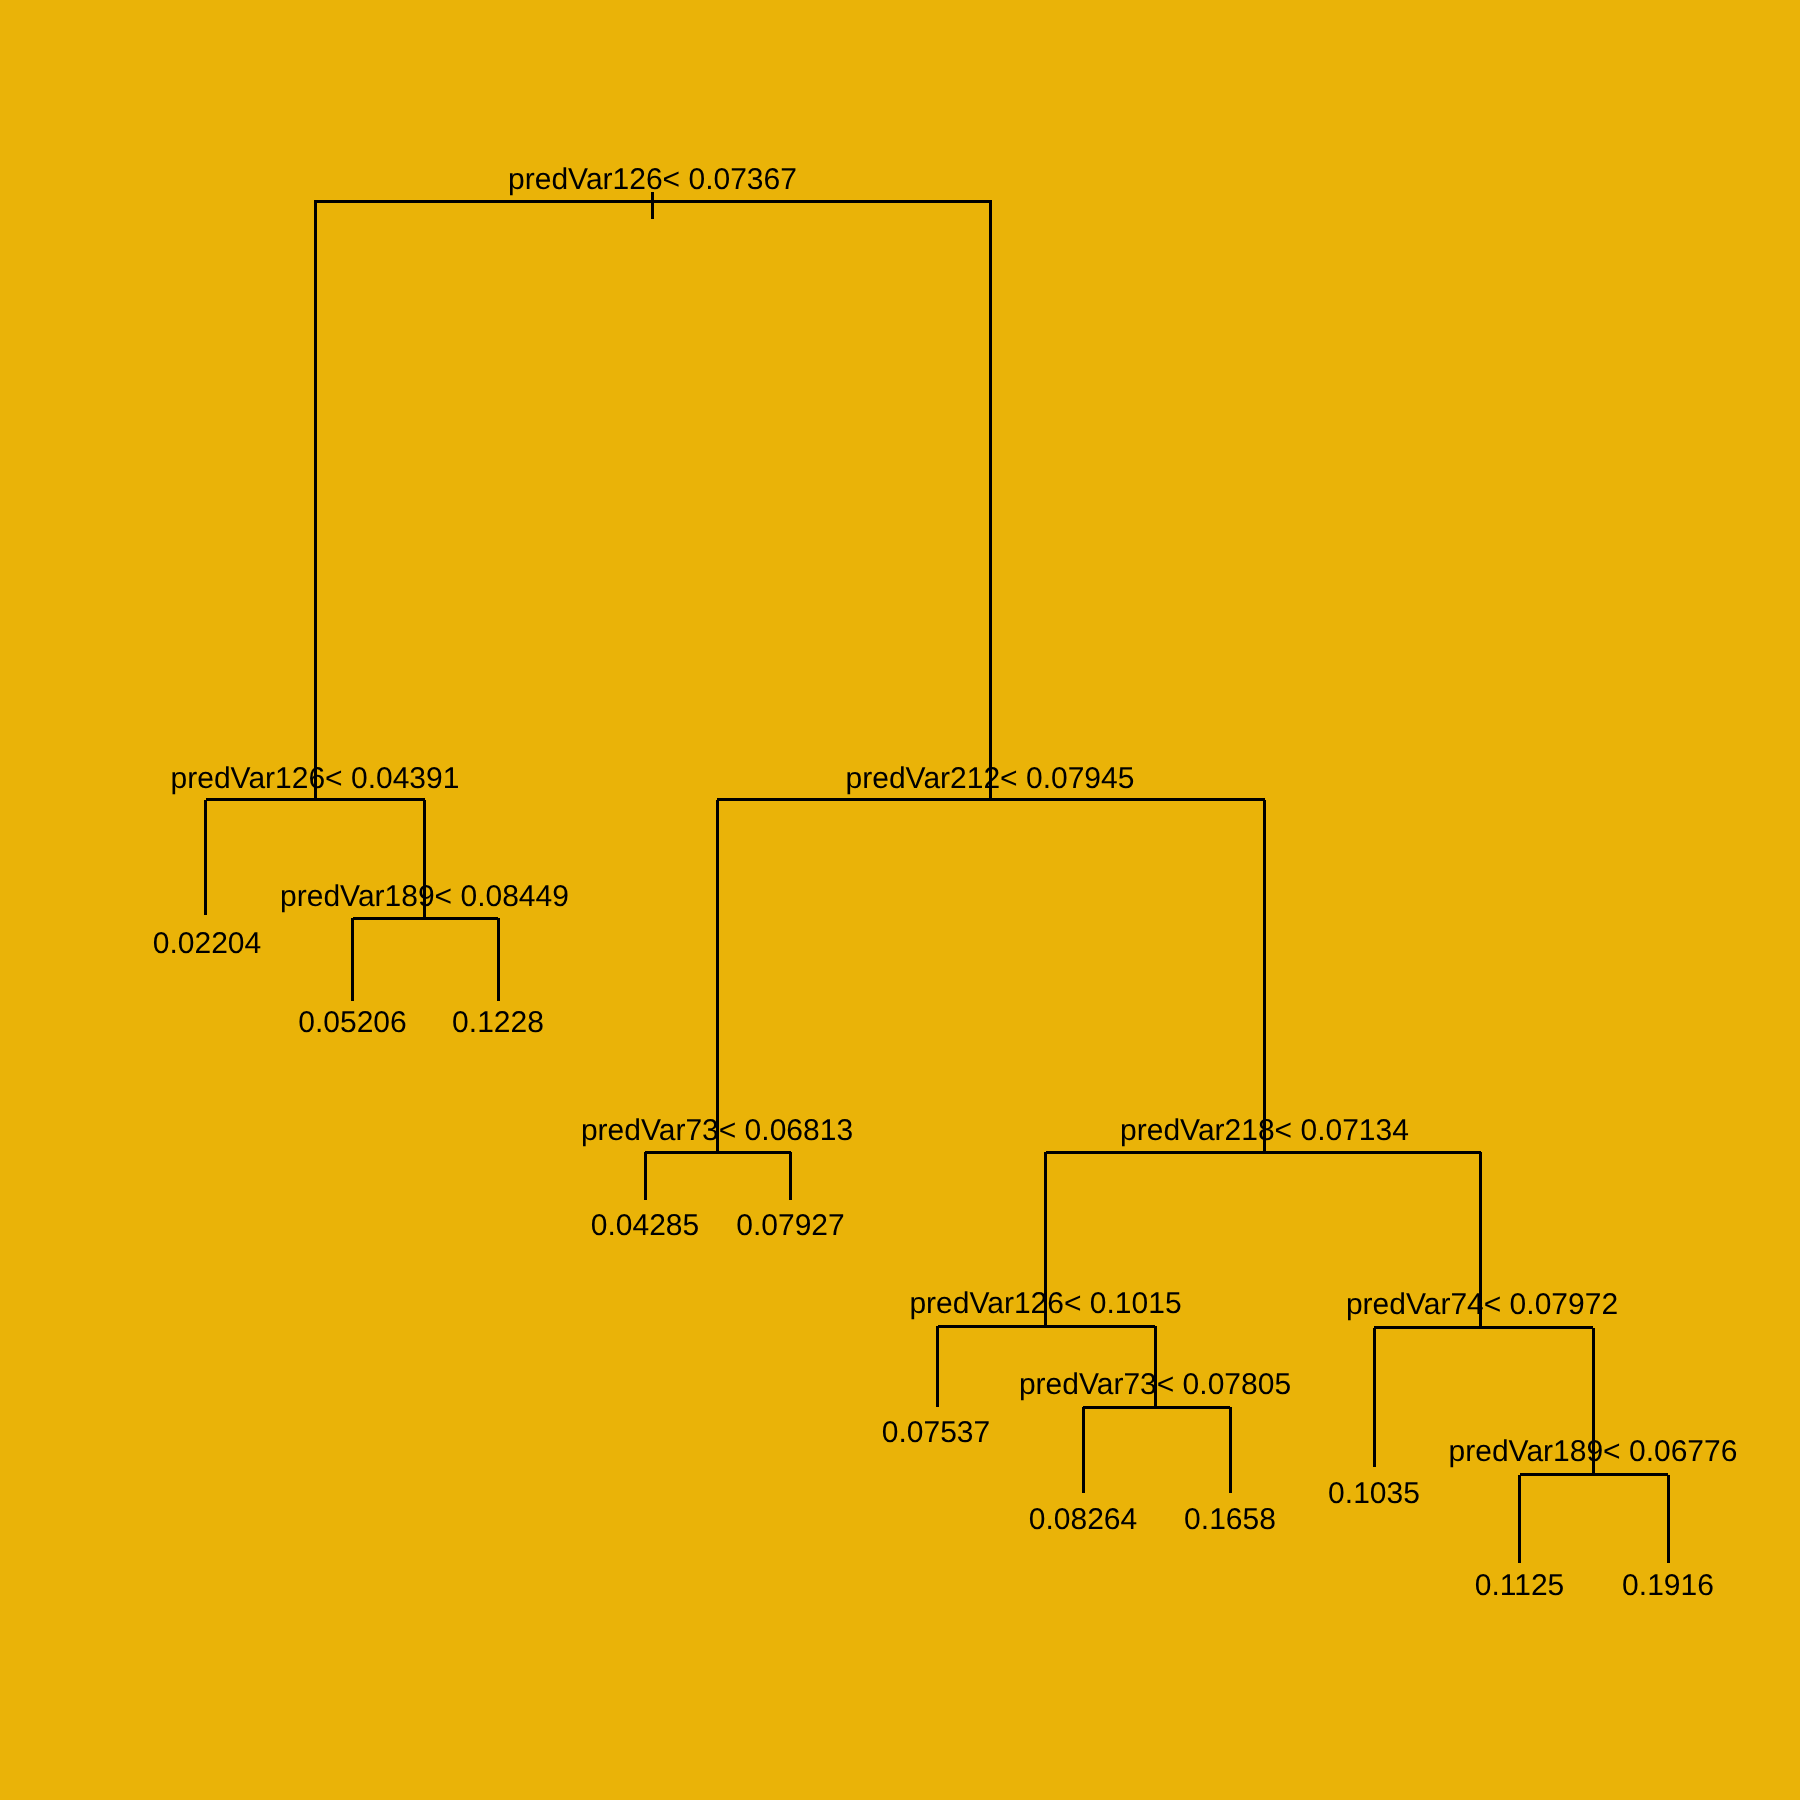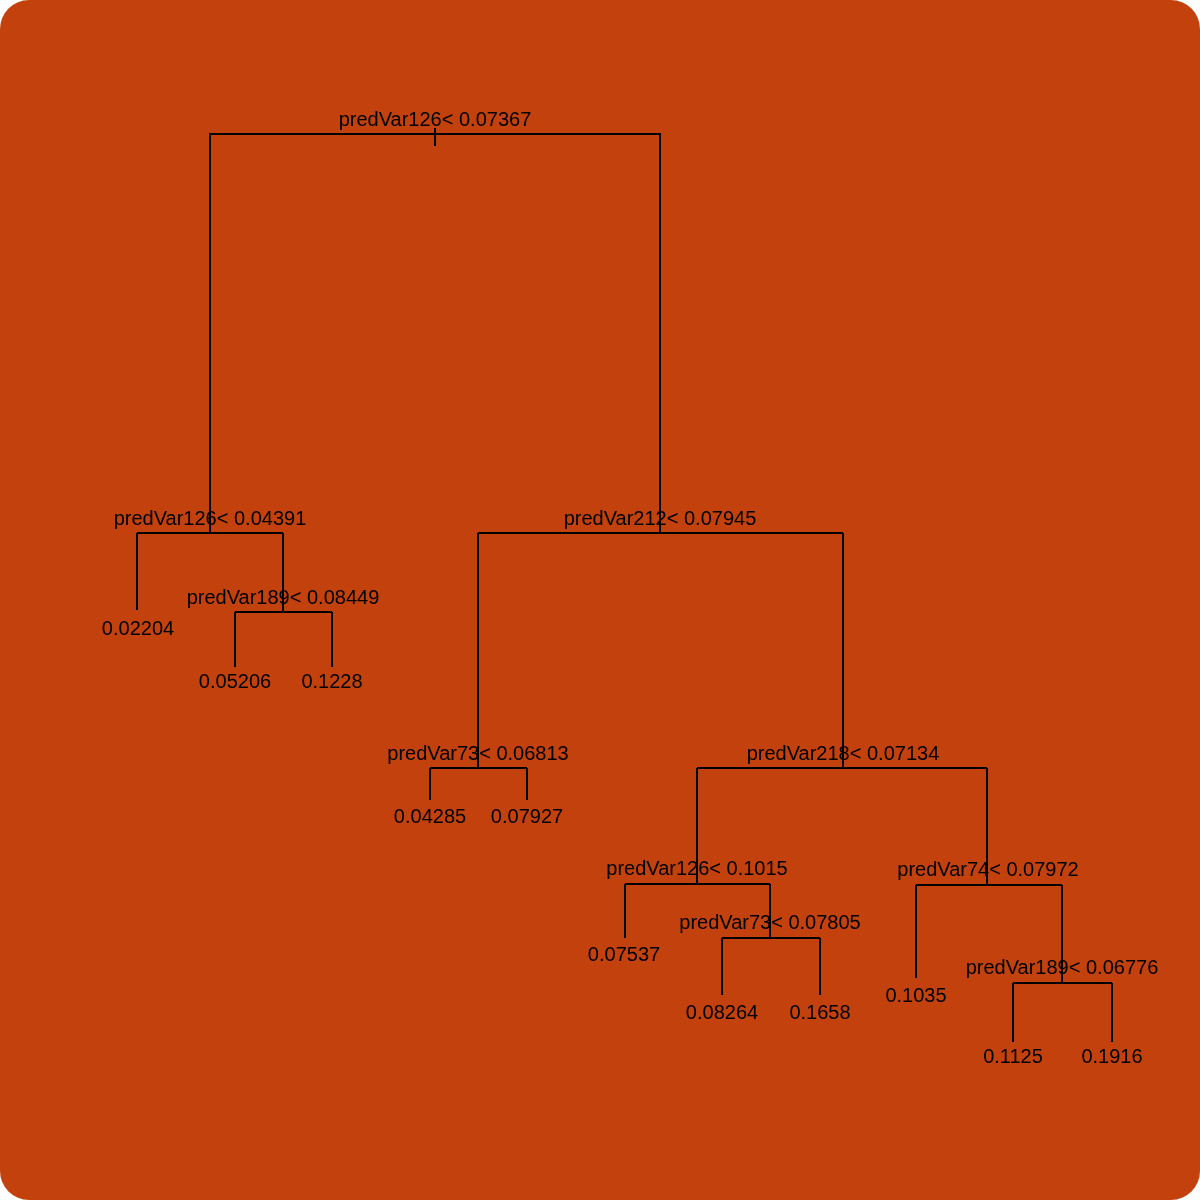--- a/index.html
+++ b/index.html
@@ -4,23 +4,22 @@
 <style>
   html, body {
     margin: 0;
     padding: 0;
     background: #ffffff;
   }
   #canvas {
     position: relative;
     width: 1200px;
     height: 1200px;
-    background: #c2410c;
+    background: #eab308;
     overflow: hidden;
-    border-radius: 29px;
   }
   svg text {
     font-family: "Liberation Sans", sans-serif;
     font-size: 20px;
   }
   .branch { stroke-width: 2; fill: none; }
 </style>
 </head>
 <body>
 

